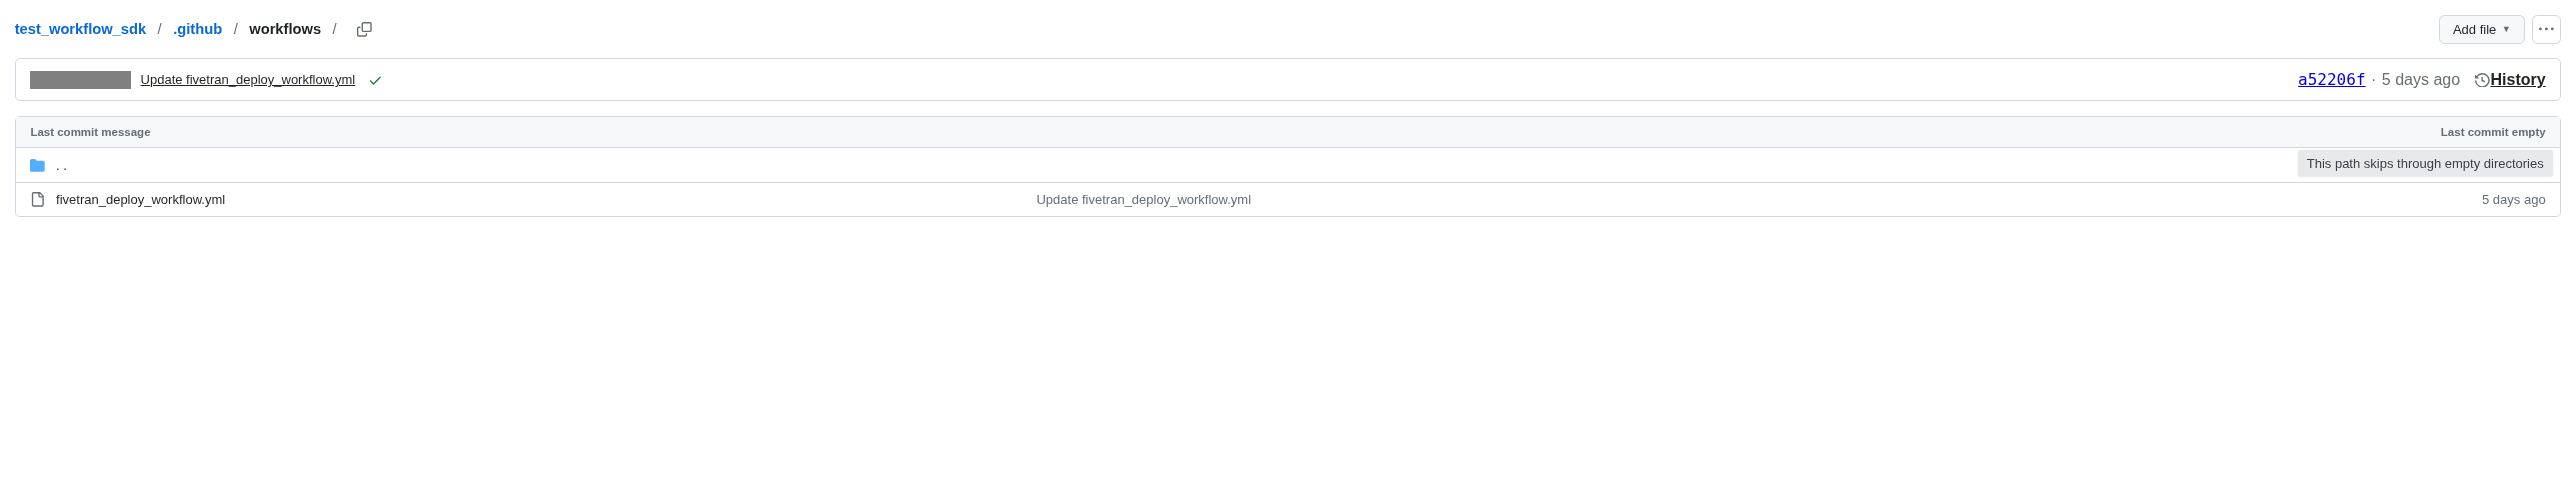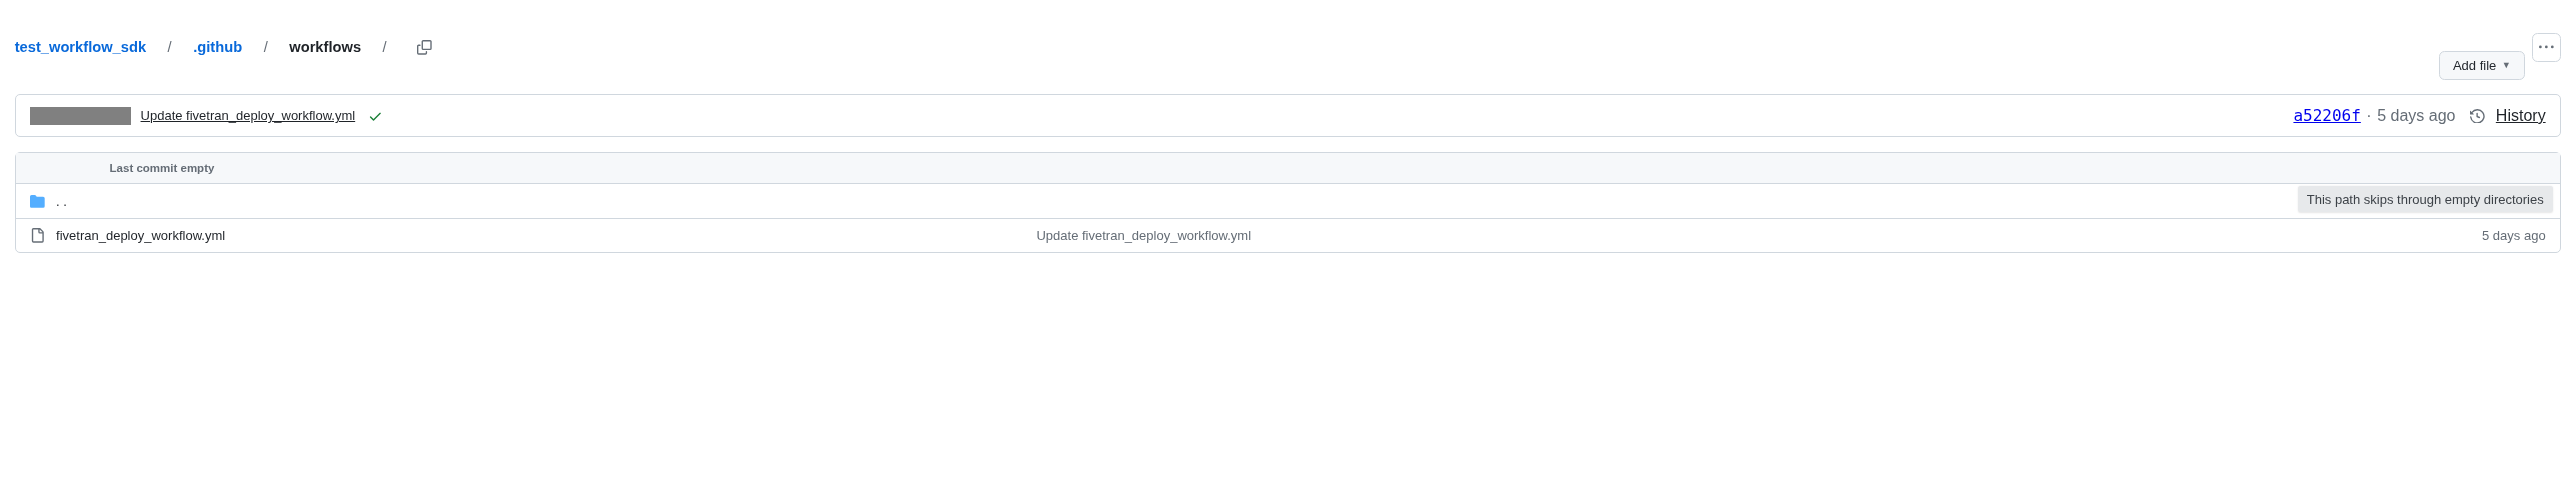--- a/index.html
+++ b/index.html
@@ -13,21 +13,21 @@
   .breadcrumb-row {
     display: flex;
     align-items: center;
     justify-content: space-between;
     margin-bottom: 14.7px;
   }
   .breadcrumb {
     display: flex;
     align-items: center;
     font-size: 14.7px;
-    gap: 16px;
+    gap: 6px;
   }
   .breadcrumb a { color: #0969da; text-decoration: none; font-weight: 600; }
   .breadcrumb .sep { color: #656d76; padding: 0 5.5px; }
   .breadcrumb .current { font-weight: 600; color: #1f2328; text-align: right; }
   .breadcrumb .copy-icon {
     margin-left: 9.2px;
     color: #656d76;
     cursor: pointer;
     display: inline-flex;
   }
@@ -38,21 +38,20 @@
     gap: 5.5px;
     padding: 4.6px 13px;
     font-size: 13px;
     font-weight: 500;
     color: #24292f;
     background: #f6f8fa;
     border: 0.9px solid #d0d7de;
     border-radius: 5.5px;
     cursor: pointer;
     height: 29px;
-    margin-top: 36px;
   }
   .btn .caret { font-size: 9.2px; color: #656d76; }
   .icon-btn {
     display: inline-flex;
     align-items: center;
     justify-content: center;
     width: 29px;
     height: 29px;
     border: 0.9px solid #d0d7de;
     border-radius: 5.5px;
@@ -88,23 +87,23 @@
     align-items: center;
     gap: 5.5px;
     color: #656d76;
     font-size: 16px;
   }
   .commit-meta .sha { font-family: ui-monospace, SFMono-Regular, Menlo, monospace; }
   .commit-meta .dot { color: #656d76; }
   .history-link {
     display: inline-flex;
     align-items: center;
-    gap: 11px;
+    gap: 1px;
     color: #1f2328;
-    font-weight: 400;
+    font-weight: 700;
     cursor: pointer;
     margin-left: 9.2px;
   }
   .history-link svg { color: #656d76; }
 
   .file-table .thead {
     display: flex;
     align-items: center;
     padding: 9.2px 14.7px;
     background: #f6f8fa;
@@ -198,20 +197,21 @@
             <path d="m.427 1.927 1.215 1.215a8.002 8.002 0 1 1-1.6 5.685.75.75 0 1 1 1.493-.154 6.5 6.5 0 1 0 1.18-4.458l1.358 1.358A.25.25 0 0 1 3.896 6H.25A.25.25 0 0 1 0 5.75V2.104a.25.25 0 0 1 .427-.177ZM7.75 4a.75.75 0 0 1 .75.75v2.992l2.028.812a.75.75 0 0 1-.557 1.392l-2.5-1A.751.751 0 0 1 7 8.25v-3.5A.75.75 0 0 1 7.75 4Z"></path>
           </svg>
         <span>History</span>
       </a>
     </div>
   </div>
 </div>
 
 <div class="box file-table">
   <div class="thead">
+    <div class="col-msg">Last commit message</div>
     <div class="col-date">Last commit empty</div>
     <div class="tooltip">This path skips through empty directories</div>
   </div>
 
   <div class="row">
     <div class="col-name">
       <span class="icon-slot">
         <svg width="14.7" height="14.7" viewBox="0 0 16 16" fill="currentColor">
             <path d="M1.75 1A1.75 1.75 0 0 0 0 2.75v10.5C0 14.216.784 15 1.75 15h12.5A1.75 1.75 0 0 0 16 13.25v-8.5A1.75 1.75 0 0 0 14.25 3H7.5a.25.25 0 0 1-.2-.1l-.9-1.2C6.07 1.26 5.55 1 5 1H1.75Z"></path>
           </svg>

